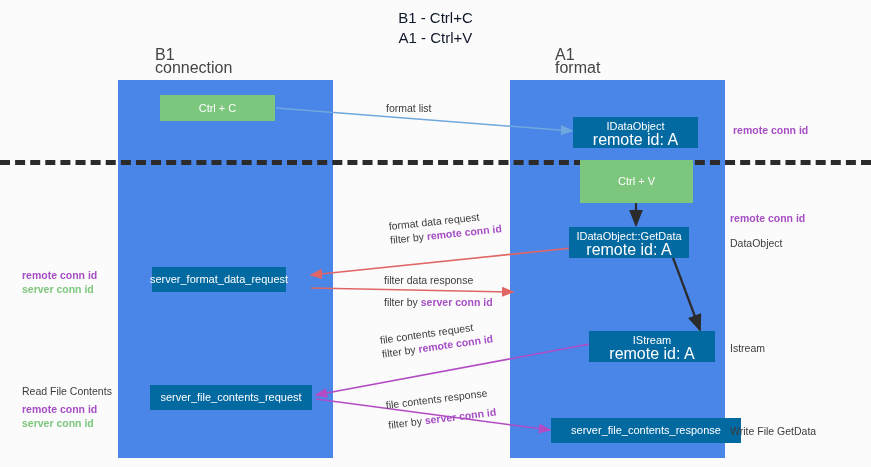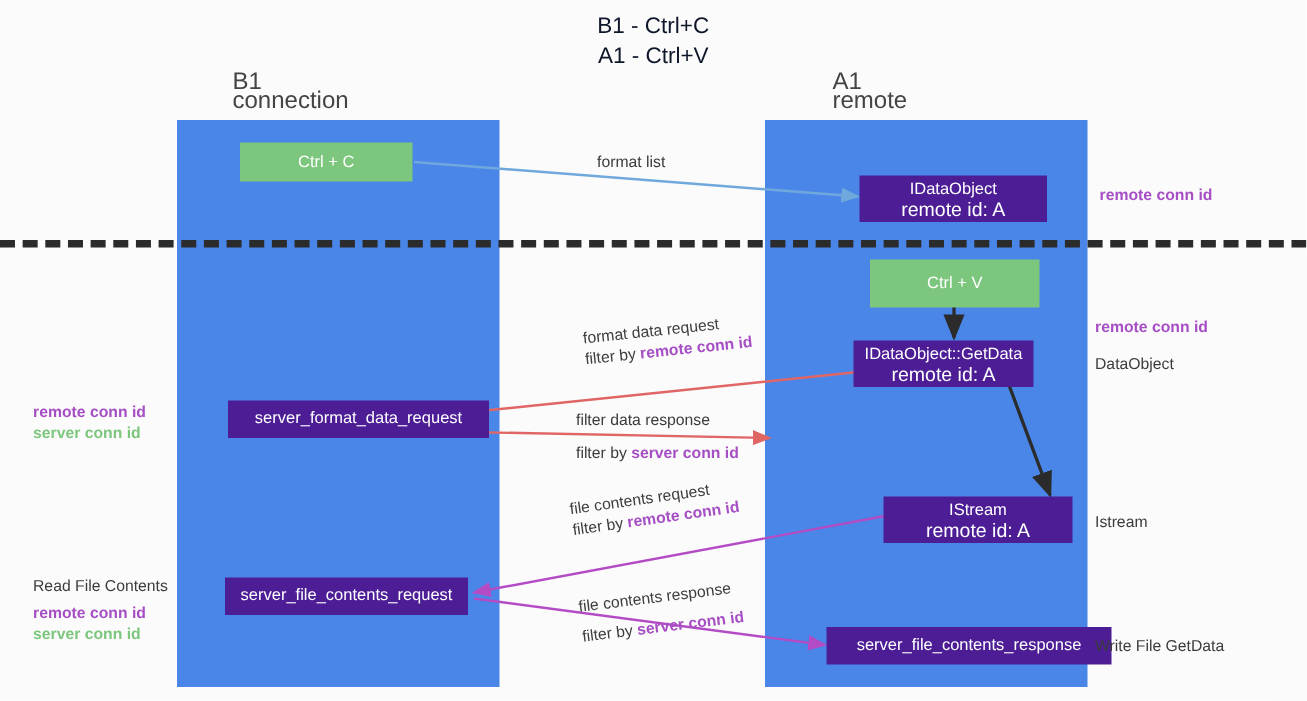--- a/index.html
+++ b/index.html
@@ -45,23 +45,23 @@
     flex-direction: column;
     align-items: center;
     justify-content: center;
     color: #ffffff;
     font-size: 11px;
     line-height: 13px;
     text-align: right;
     padding: 2px 4px;
   }
   .box.orange { background: #f6a githubless; }
-  .box.orange { background: #4c1d95; }
+  .box.orange { background: #0369a1; }
   .box.green  { background: #7dc67d; }
-  .box .l2 { font-size: 13px; }
+  .box .l2 { font-size: 16px; }
 
   svg.overlay {
     position: absolute;
     left: 0;
     top: 0;
     width: 871px;
     height: 467px;
     overflow: visible;
     pointer-events: none;
   }
@@ -105,21 +105,21 @@
     <div>B1 - Ctrl+C</div>
     <div>A1 - Ctrl+V</div>
   </div>
 
   <div class="lane-header" style="left:155px; top:48px; width:120px;">
     <div>B1</div>
     <div>connection</div>
   </div>
   <div class="lane-header" style="left:555px; top:48px; width:120px;">
     <div>A1</div>
-    <div>remote</div>
+    <div>format</div>
   </div>
 
   <div class="lane" style="left:118px; top:80px; width:215px; height:378px;"></div>
   <div class="lane" style="left:510px; top:80px; width:215px; height:378px;"></div>
 
   <svg class="overlay">
     <defs>
       <marker id="ah-blue" markerWidth="9" markerHeight="9" refX="7" refY="3.2" orient="auto">
         <path d="M0,0 L8,3.2 L0,6.4 z" fill="#6fa8dc"></path>
       </marker>
@@ -153,48 +153,48 @@
 
   <div class="box green" style="left:160px; top:95px; width:115px; height:26px;">
     <div>Ctrl + C</div>
   </div>
 
   <div class="box orange" style="left:573px; top:117px; width:125px; height:31px;">
     <div>IDataObject</div>
     <div class="l2">remote id: A</div>
   </div>
 
-  <div class="box green" style="left:580px; top:173px; width:113px; height:32px;">
+  <div class="box green" style="left:580px; top:160px; width:113px; height:43px;">
     <div>Ctrl + V</div>
   </div>
 
   <div class="box orange" style="left:569px; top:227px; width:120px; height:31px;">
     <div>IDataObject::GetData</div>
     <div class="l2">remote id: A</div>
   </div>
 
-  <div class="box orange" style="left:152px; top:267px; width:174px; height:25px;">
+  <div class="box orange" style="left:152px; top:267px; width:134px; height:25px;">
     <div>server_format_data_request</div>
   </div>
 
 
   <div class="box orange" style="left:589px; top:331px; width:126px; height:31px;">
     <div>IStream</div>
     <div class="l2">remote id: A</div>
   </div>
 
   <div class="box orange" style="left:150px; top:385px; width:162px; height:25px;">
     <div>server_file_contents_request</div>
   </div>
 
   <div class="box orange" style="left:551px; top:418px; width:190px; height:25px;">
     <div>server_file_contents_response</div>
   </div>
 
-  <div class="edge-label" style="left:398px; top:101px;text-align:right;">
+  <div class="edge-label" style="left:386px; top:101px;text-align:right;">
     <div>format list</div>
   </div>
 
   <div class="edge-label" style="left:388px; top:219px; transform:rotate(-6deg); transform-origin:left top;">
     <div>format data request</div>
     <div><span>filter by </span><span class="hl-remote">remote conn id</span></div>
   </div>
 
   <div class="edge-label" style="left:384px; top:273px;">
     <div>filter data response</div>

